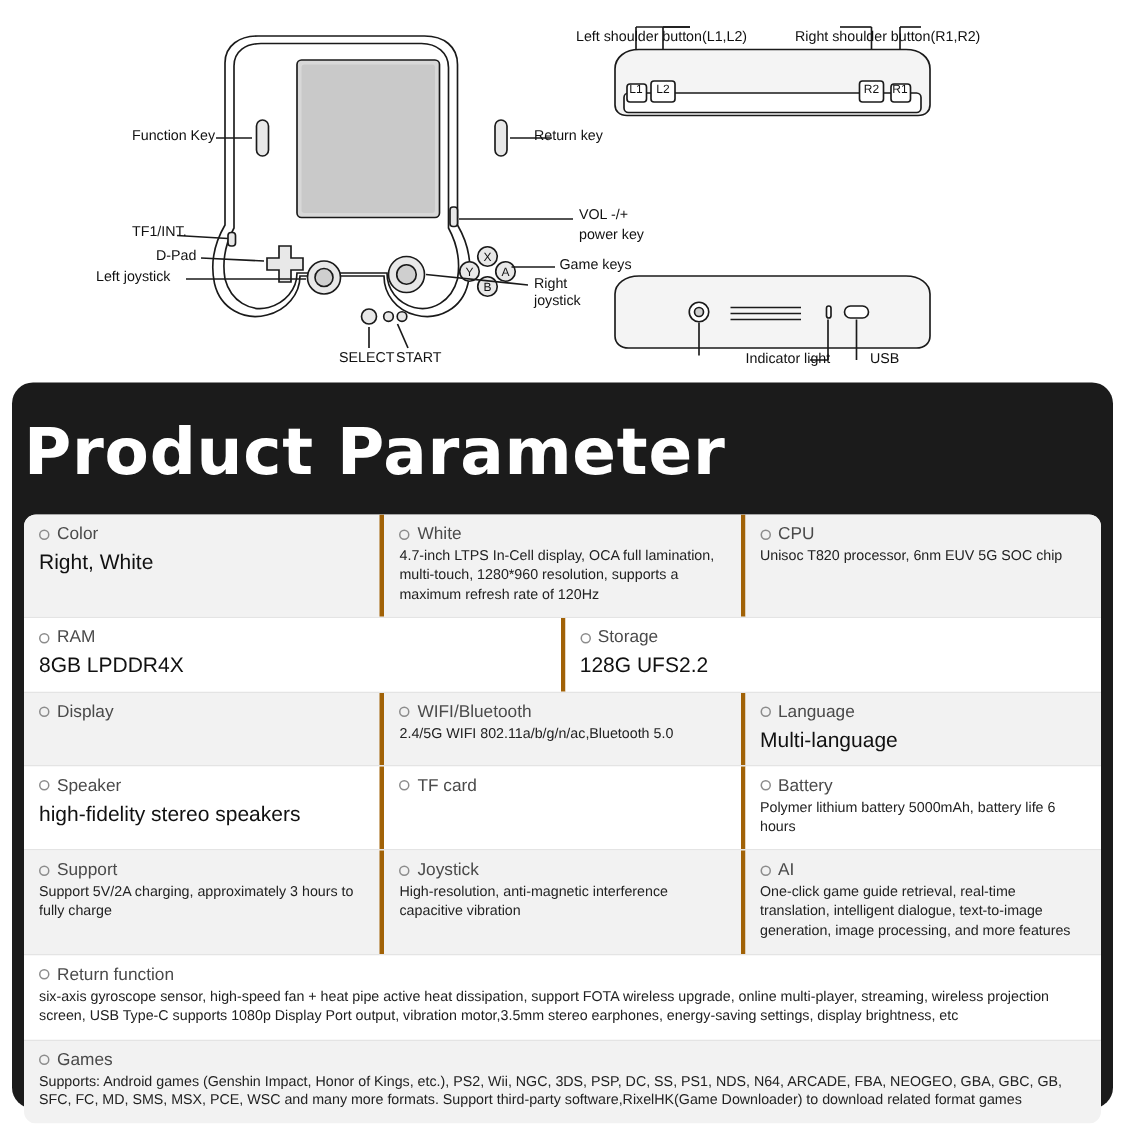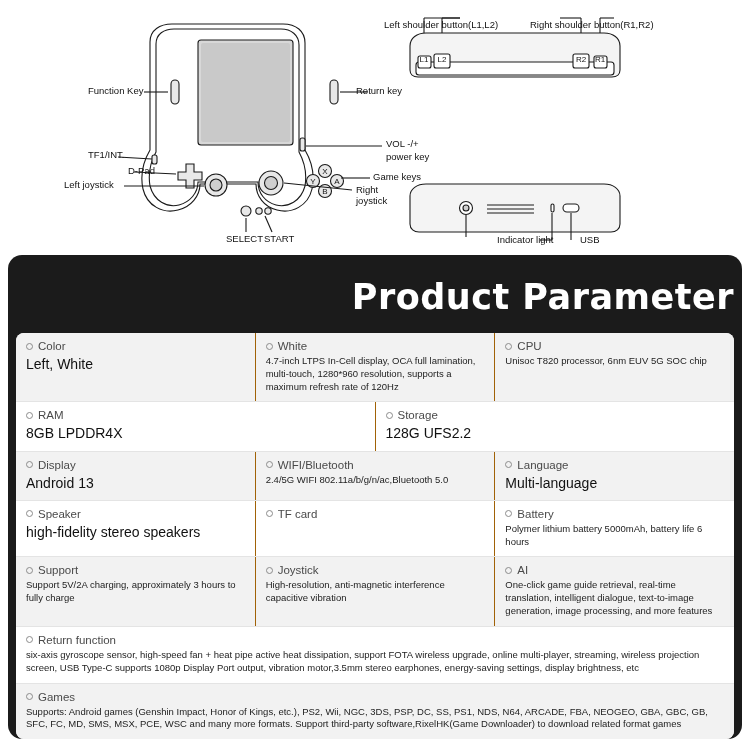--- a/index.html
+++ b/index.html
@@ -34,43 +34,43 @@
     position:relative;
     width:734px;
     margin:0 8px;
     background:#1b1b1b;
     border-radius:14px;
     padding:8px 8px 10px 8px;
     height:484px;
   }
   .panel-title {
     color:#ffffff;
-    text-align:right;
-    font-size:35px;
+    text-align:left;
+    font-size:43px;
     font-weight:bold;
     letter-spacing:.5px;
     padding:14px 0 16px 0;
     font-family:"DejaVu Sans", sans-serif;
   }
   .grid {
     background:#ffffff;
     border-radius:8px;
     overflow:hidden;
   }
   .row {
     display:flex;
     width:100%;
   }
   .row.alt .cell { background:#f2f2f2; }
   .cell {
     flex:1 1 0;
     min-width:0;
     padding:7px 10px 8px 10px;
     background:#ffffff;
-    border-right:1px solid #a16207;
+    border-right:3px solid #a16207;
   }
   .cell:last-child { border-right:none; }
   .cell.full { flex:1 1 100%; }
   .k {
     display:flex;
     align-items:center;
     gap:5px;
     font-size:11.5px;
     color:#4a4a4a;
     margin-bottom:3px;
@@ -199,21 +199,21 @@
       <text x="337" y="184">A</text>
       <text x="325" y="194">B</text>
     </g>
   </svg>
 
   <div class="diag-label" style="left:88px; top:86px;">Function Key</div>
   <div class="diag-label" style="left:356px; top:86px;">Return key</div>
   <div class="diag-label" style="left:88px; top:150px;">TF1/INT.</div>
   <div class="diag-label" style="left:386px; top:139px;">VOL -/+</div>
   <div class="diag-label" style="left:386px; top:152px;">power key</div>
-  <div class="diag-label" style="left:104px; top:166px;margin-left:24px;">D-Pad</div>
+  <div class="diag-label" style="left:104px; top:166px;">D-Pad</div>
   <div class="diag-label" style="left:64px; top:180px;">Left joystick</div>
   <div class="diag-label" style="left:373px; top:172px;">Game keys</div>
   <div class="diag-label" style="left:356px; top:185px;">Right</div>
   <div class="diag-label" style="left:356px; top:196px;">joystick</div>
   <div class="diag-label" style="left:226px; top:234px;">SELECT</div>
   <div class="diag-label" style="left:264px; top:234px;">START</div>
   <div class="diag-label" style="left:384px; top:20px;">Left shoulder button(L1,L2)</div>
   <div class="diag-label" style="left:530px; top:20px;">Right shoulder button(R1,R2)</div>
   <div class="diag-label" style="left:497px; top:235px;">Indicator light</div>
   <div class="diag-label" style="left:580px; top:235px;">USB</div>
@@ -223,21 +223,21 @@
   <div class="panel-title">Product Parameter</div>
 
   <div class="grid">
 
     <div class="row alt">
       <div class="cell">
         <div class="k">
             <span class="dot"></span>
             <span>Color</span>
           </div>
-        <div class="v-lg">Left, White</div>
+        <div class="v-lg">Right, White</div>
       </div>
       <div class="cell">
         <div class="k">
             <span class="dot"></span>
             <span>White</span>
           </div>
         <div class="v-sm">4.7-inch LTPS In-Cell display, OCA full lamination, multi-touch, 1280*960 resolution, supports a maximum refresh rate of 120Hz</div>
       </div>
       <div class="cell">
         <div class="k">
@@ -266,21 +266,20 @@
       </div>
     </div>
     <div class="rowline"></div>
 
     <div class="row alt">
       <div class="cell">
         <div class="k">
             <span class="dot"></span>
             <span>Display</span>
           </div>
-        <div class="v-lg">Android 13</div>
       </div>
       <div class="cell">
         <div class="k">
             <span class="dot"></span>
             <span>WIFI/Bluetooth</span>
           </div>
         <div class="v-sm">2.4/5G WIFI 802.11a/b/g/n/ac,Bluetooth 5.0</div>
       </div>
       <div class="cell">
         <div class="k">

